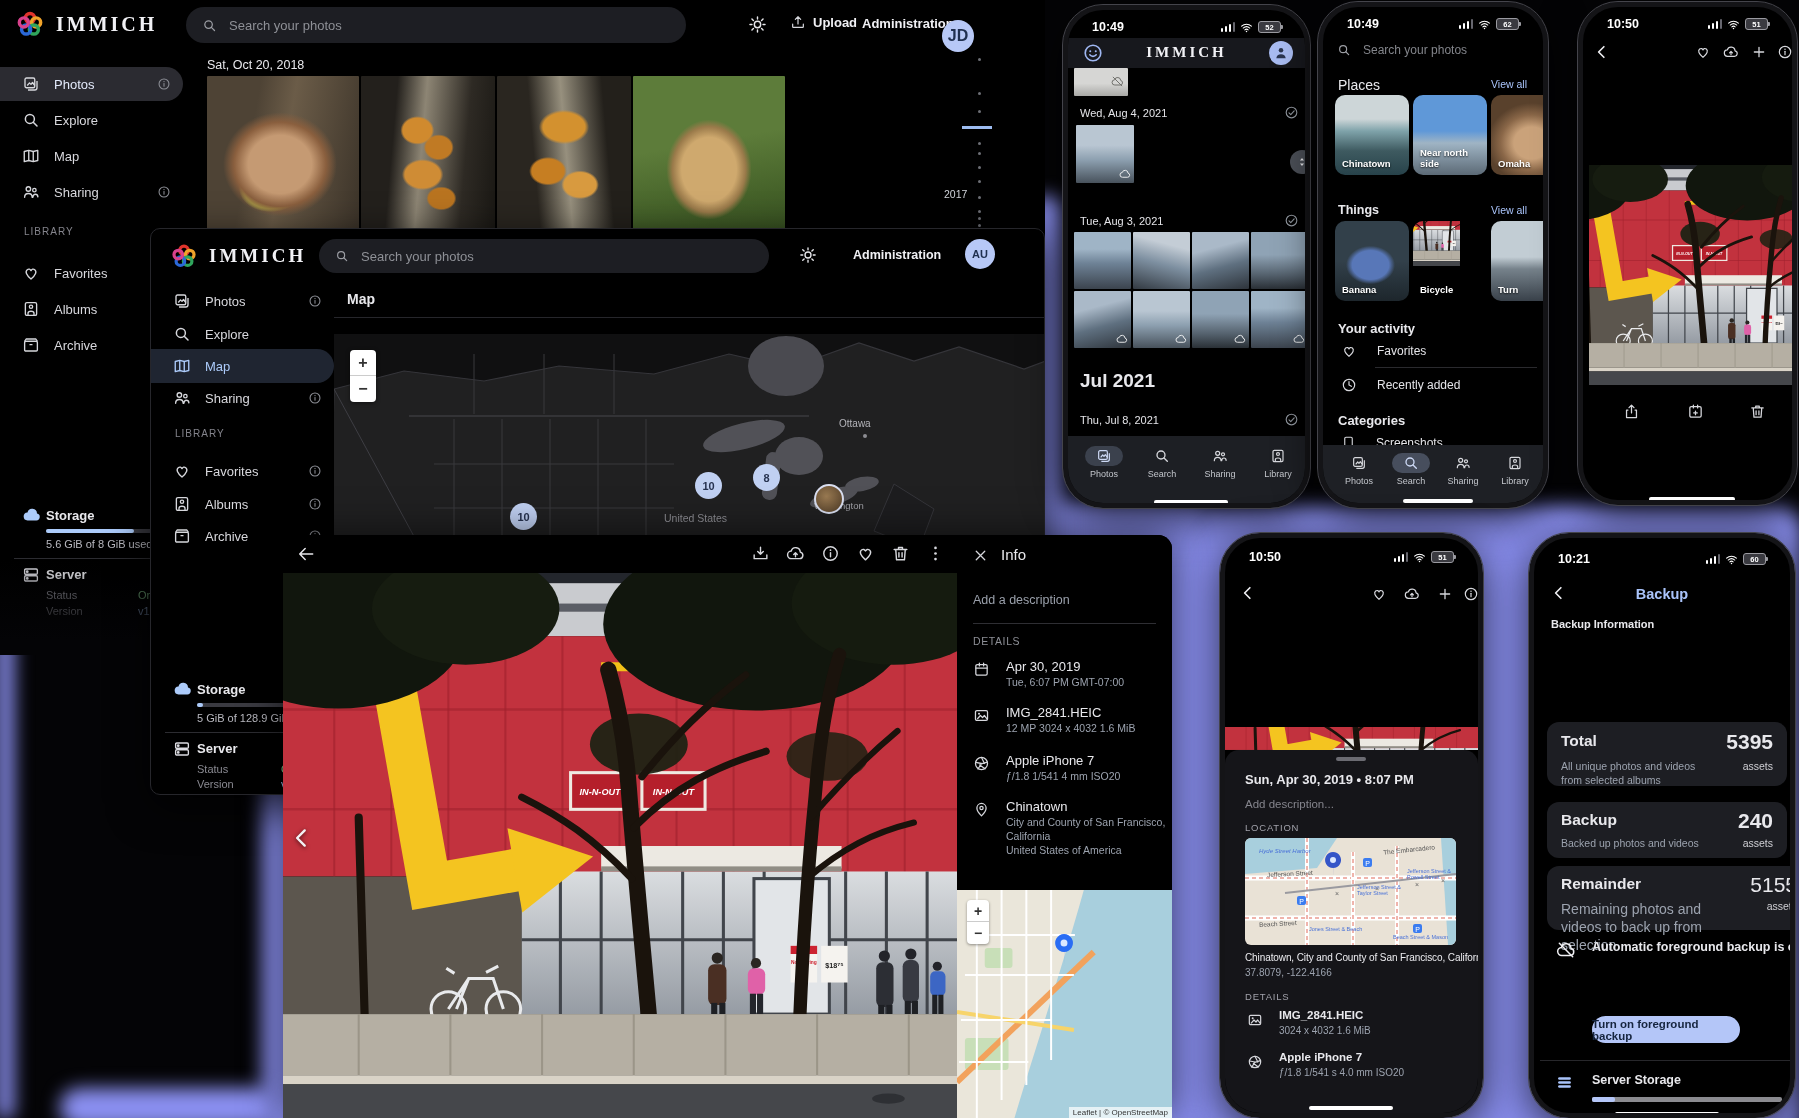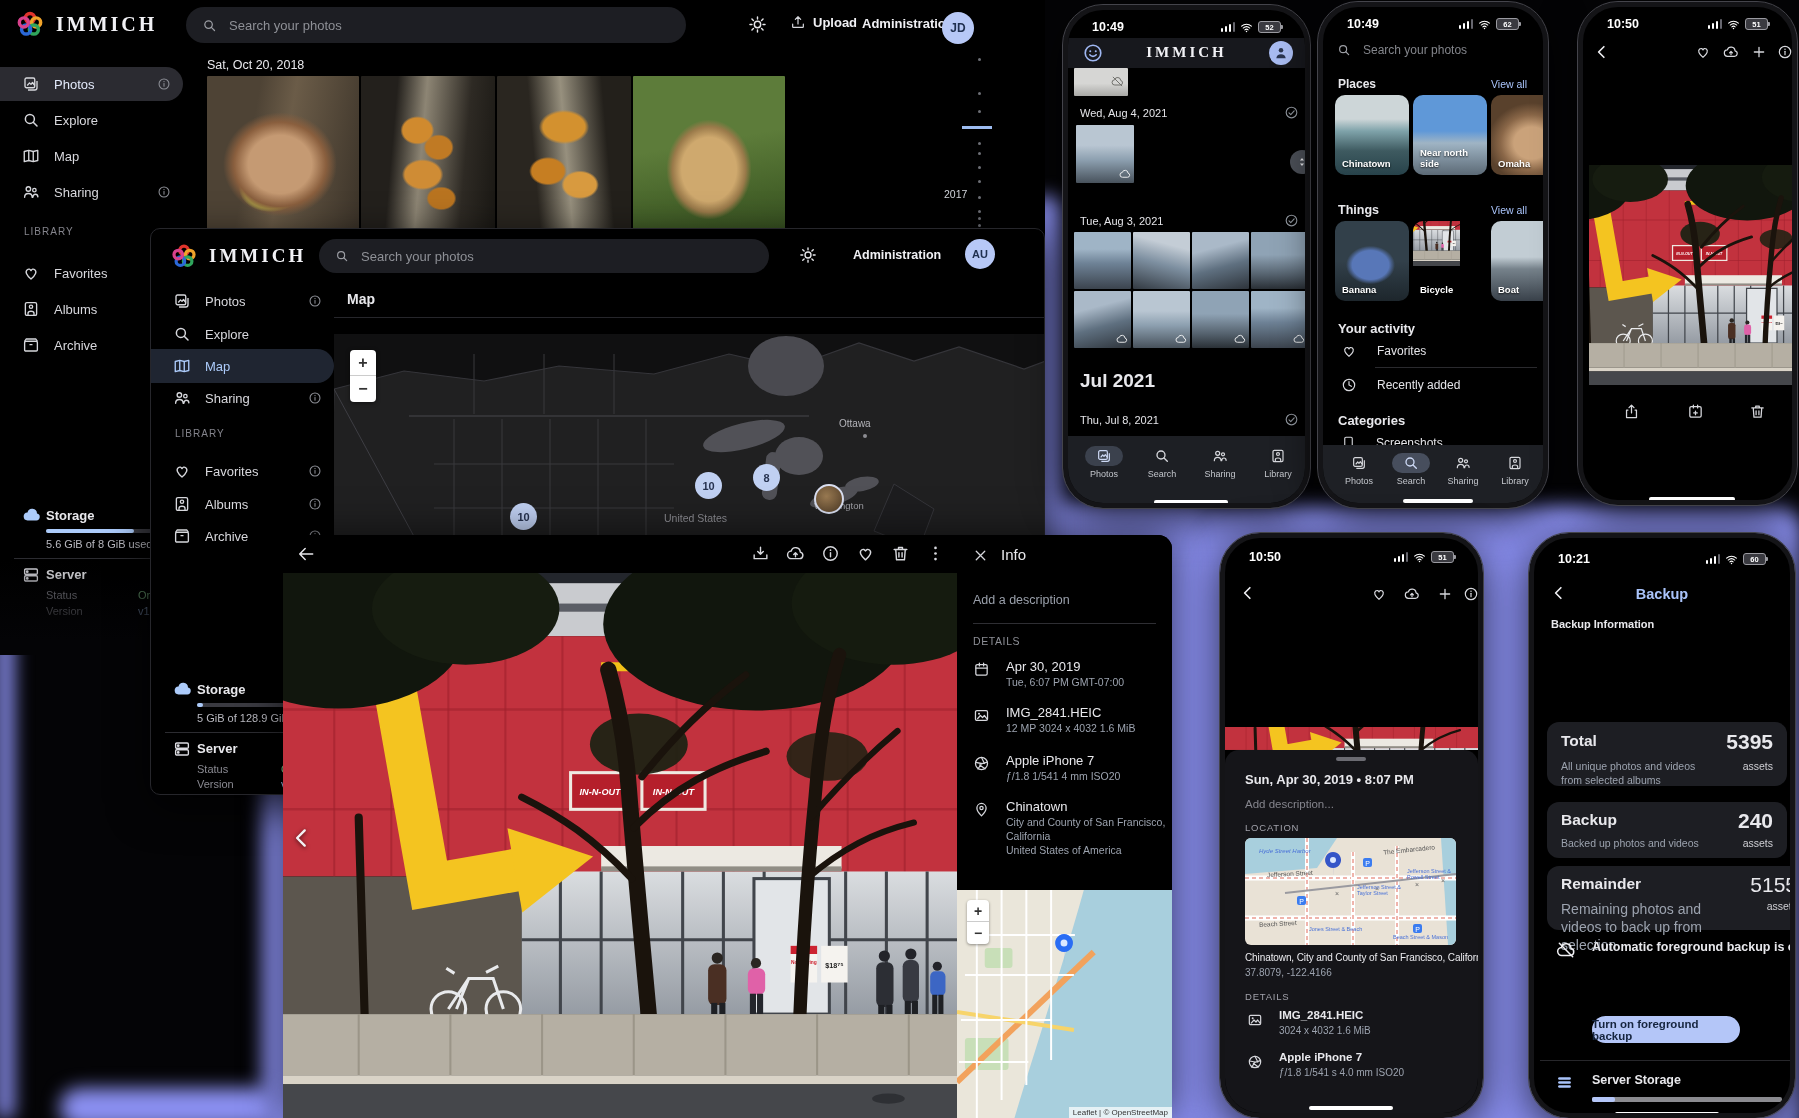--- a/index.html
+++ b/index.html
@@ -390,21 +390,21 @@
       </span>
     <div class="abs" style="left:790px;top:14px;display:flex;align-items:center;gap:7px;color:#f0f0f4;font-size:13px;font-weight:bold">
       <span class="ic" style="width:16px;height:16px">
           <svg>
             <use href="#i-upload"></use>
           </svg>
         </span>
       <span>Upload</span>
     </div>
     <div class="tx" style="left:862px;top:16px;font-size:13px;font-weight:bold;color:#f0f0f4">Administration</div>
-    <div class="avatar" style="left:942px;top:12px;width:32px;height:32px;font-size:12px">JD</div>
+    <div class="avatar" style="left:942px;top:20px;width:32px;height:32px;font-size:16px">JD</div>
 
     <div class="side-item active" style="top:67px">
       <span class="ic" style="width:18px;height:18px">
           <svg>
             <use href="#i-photos"></use>
           </svg>
         </span>
       <span>Photos</span>
       <span class="ic inf">
           <svg>
@@ -962,21 +962,21 @@
       </span>
     </div>
     <div class="abs" style="left:14px;top:36px;display:flex;align-items:center;gap:12px">
       <span class="ic" style="width:14px;height:14px;color:#9b9da3">
           <svg>
             <use href="#i-search"></use>
           </svg>
         </span>
       <span style="color:#83858b;font-size:12px">Search your photos</span>
     </div>
-    <div class="tx" style="left:15px;top:70px;font-size:12px;font-weight:bold">Places</div>
+    <div class="tx" style="left:15px;top:70px;font-size:14px;font-weight:normal">Places</div>
     <div class="tx" style="left:168px;top:71px;font-size:10.5px;color:#a9c3fa">View all</div>
     <div class="pcard pc-chinatown" style="left:12px;top:88px">
         <span class="pc-lbl">Chinatown</span>
       </div>
     <div class="pcard pc-north" style="left:90px;top:88px">
         <span class="pc-lbl">Near north side</span>
       </div>
     <div class="pcard pc-omaha" style="left:168px;top:88px">
         <span class="pc-lbl">Omaha</span>
       </div>
@@ -985,21 +985,21 @@
     <div class="pcard pc-banana" style="left:12px;top:214px">
         <span class="pc-lbl">Banana</span>
       </div>
     <div class="pcard" style="left:90px;top:214px">
       <svg style="width:100%;height:100%;display:block" viewBox="110 140 300 320" preserveAspectRatio="xMidYMid slice">
           <use href="#sym-innout"></use>
         </svg>
       <span class="pc-lbl">Bicycle</span>
     </div>
     <div class="pcard pc-boat" style="left:168px;top:214px">
-        <span class="pc-lbl">Boat</span>
+        <span class="pc-lbl">Turn</span>
       </div>
     <div class="tx" style="left:15px;top:314px;font-size:13px;font-weight:bold">Your activity</div>
     <div class="abs" style="left:18px;top:336px;display:flex;align-items:center;gap:20px">
       <span class="ic" style="width:16px;height:16px">
           <svg>
             <use href="#i-heart"></use>
           </svg>
         </span>
       <span style="color:#e4e4e8;font-size:12px">Favorites</span>
     </div>

